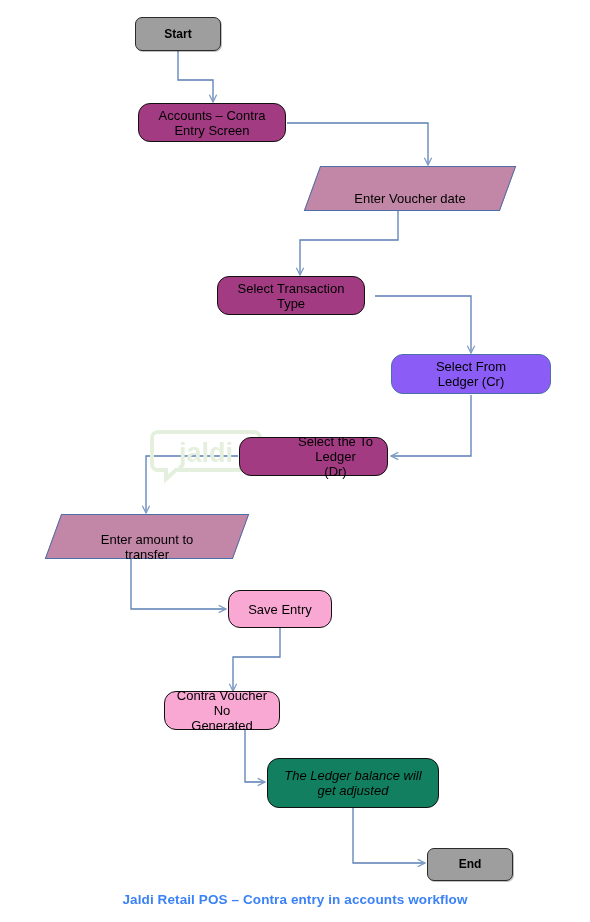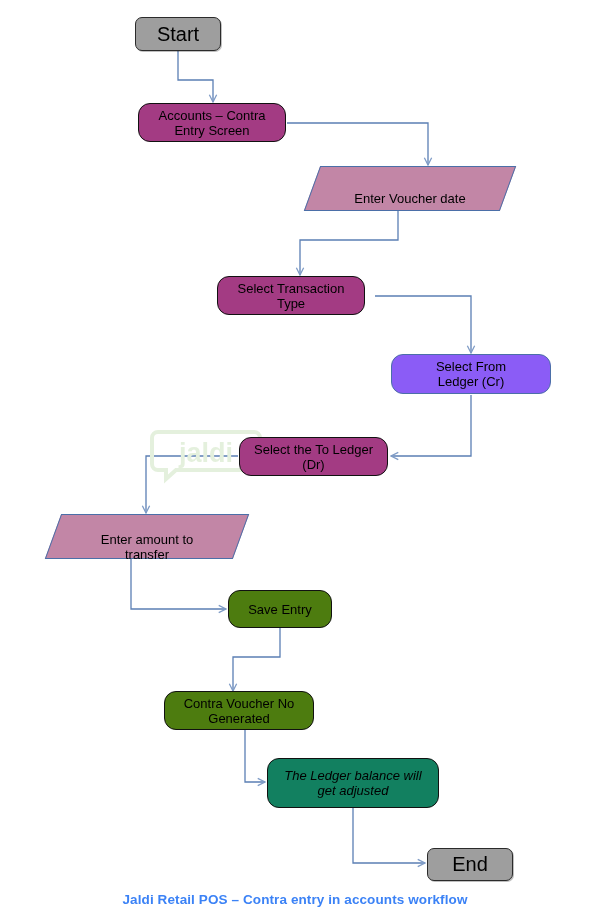--- a/index.html
+++ b/index.html
@@ -42,34 +42,34 @@
   .node-label {
     display: block;
     width: 100%;
     padding: 0 4px;
     white-space: pre-line;
   }
   .terminator {
     background: #9e9e9e;
     border: 1.5px solid #2b2b2b;
     border-radius: 7px;
-    font-weight: normal;
-    font-size: 20px;
+    font-weight: bold;
+    font-size: 12px;
     box-shadow: 1px 1px 0 rgba(0,0,0,0.25);
   }
   .process-magenta {
     background: #a33b83;
     border: 1.5px solid #111111;
   }
   .process-magenta-blue {
     background: #8b5cf6;
     border: 1.5px solid #4b6fa8;
   }
   .process-slate {
-    background: #4d7c0f;
+    background: #f9a8d4;
     border: 1.5px solid #111111;
   }
   .process-green {
     background: #128060;
     border: 1.5px solid #111111;
   }
   .io-paral {
     background: #c286a6;
     border: 0;
     padding: 0;
@@ -171,36 +171,36 @@
   <div class="node process-magenta" style="left:217px; top:276px; width:148px; height:39px;">
     <span class="node-label">Select Transaction
 Type</span>
   </div>
 
   <div class="node process-magenta-blue" style="left:391px; top:354px; width:160px; height:40px;">
     <span class="node-label">Select From
 Ledger (Cr)</span>
   </div>
 
-  <div class="node process-magenta" style="left:239px; top:437px; width:149px; height:39px;">
+  <div class="node process-magenta" style="left:239px; top:437px; width:149px; height:39px;padding-left:44px;">
     <span class="node-label">Select the To Ledger
 (Dr)</span>
   </div>
 
   <div class="node io-paral" style="left:53px; top:514px; width:188px; height:45px;">
     <span class="paral-bg"></span>
     <span class="node-label">Enter amount to
 transfer</span>
   </div>
 
   <div class="node process-slate" style="left:228px; top:590px; width:104px; height:38px;">
     <span class="node-label">Save Entry</span>
   </div>
 
-  <div class="node process-slate" style="left:164px; top:691px; width:150px; height:39px;">
+  <div class="node process-slate" style="left:164px; top:691px; width:116px; height:39px;">
     <span class="node-label">Contra Voucher No
 Generated</span>
   </div>
 
   <div class="node process-green" style="left:267px; top:758px; width:172px; height:50px;font-style:italic;">
     <span class="node-label">The Ledger balance will
 get adjusted</span>
   </div>
 
   <div class="node terminator" style="left:427px; top:848px; width:86px; height:33px;">

